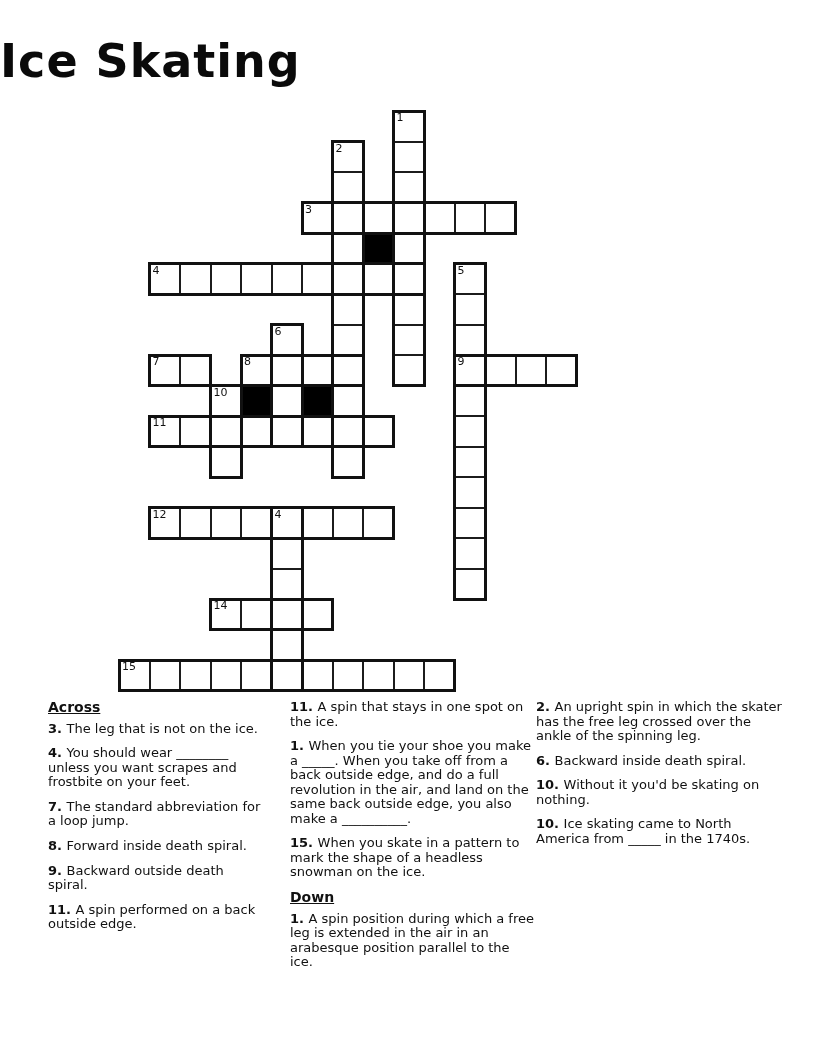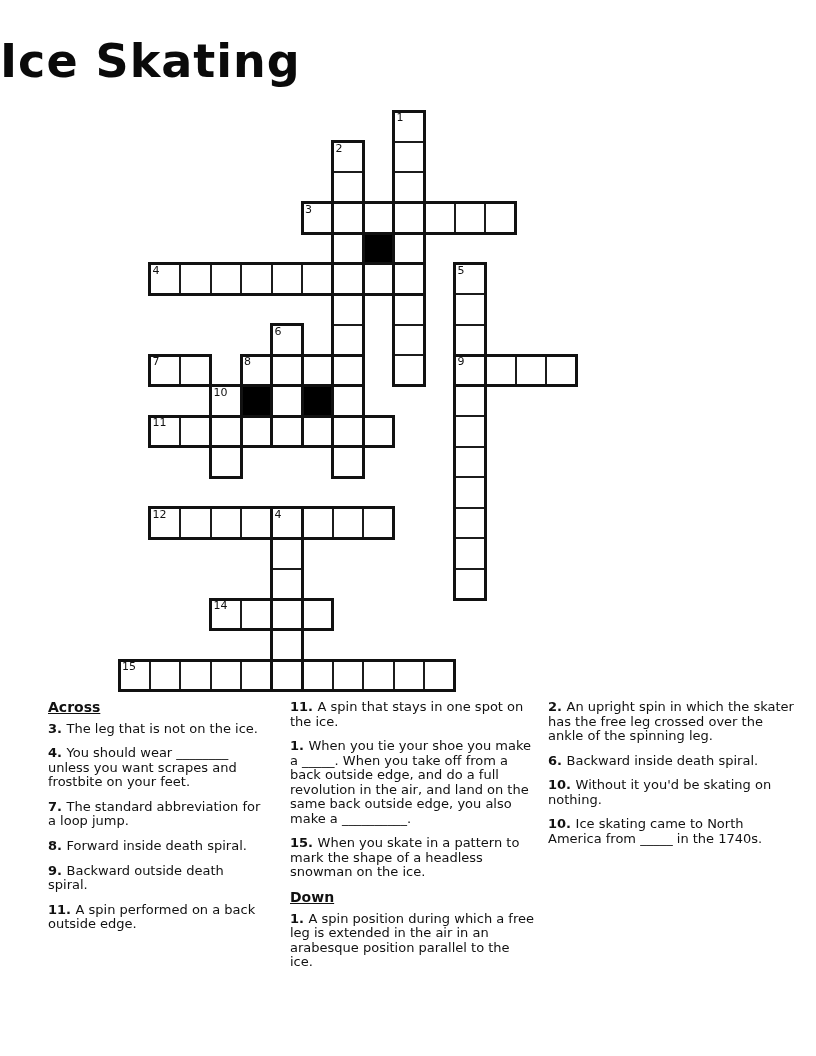--- a/index.html
+++ b/index.html
@@ -205,20 +205,20 @@
         <div class="clue"><span class="clue-num">9. </span><span>Backward outside death spiral.</span></div>
         <div class="clue"><span class="clue-num">11. </span><span>A spin performed on a back outside edge.</span></div>
       </div>
       <div class="clue-col" style="left: 290px; top: 700px; width: 246px;">
         <div class="clue"><span class="clue-num">11. </span><span>A spin that stays in one spot on the ice.</span></div>
         <div class="clue"><span class="clue-num">1. </span><span>When you tie your shoe you make a _____. When you take off from a back outside edge, and do a full revolution in the air, and land on the same back outside edge, you also make a __________.</span></div>
         <div class="clue"><span class="clue-num">15. </span><span>When you skate in a pattern to mark the shape of a headless snowman on the ice.</span></div>
         <div class="clue-header">Down</div>
         <div class="clue"><span class="clue-num">1. </span><span>A spin position during which a free leg is extended in the air in an arabesque position parallel to the ice.</span></div>
       </div>
-      <div class="clue-col" style="left: 548px; top: 700px; width: 246px;">
+      <div class="clue-col" style="left: 536px; top: 700px; width: 246px;">
         <div class="clue"><span class="clue-num">2. </span><span>An upright spin in which the skater has the free leg crossed over the ankle of the spinning leg.</span></div>
         <div class="clue"><span class="clue-num">6. </span><span>Backward inside death spiral.</span></div>
         <div class="clue"><span class="clue-num">10. </span><span>Without it you'd be skating on nothing.</span></div>
         <div class="clue"><span class="clue-num">10. </span><span>Ice skating came to North America from _____ in the 1740s.</span></div>
       </div>
     </div>
 </div>
 
 </body></html>

